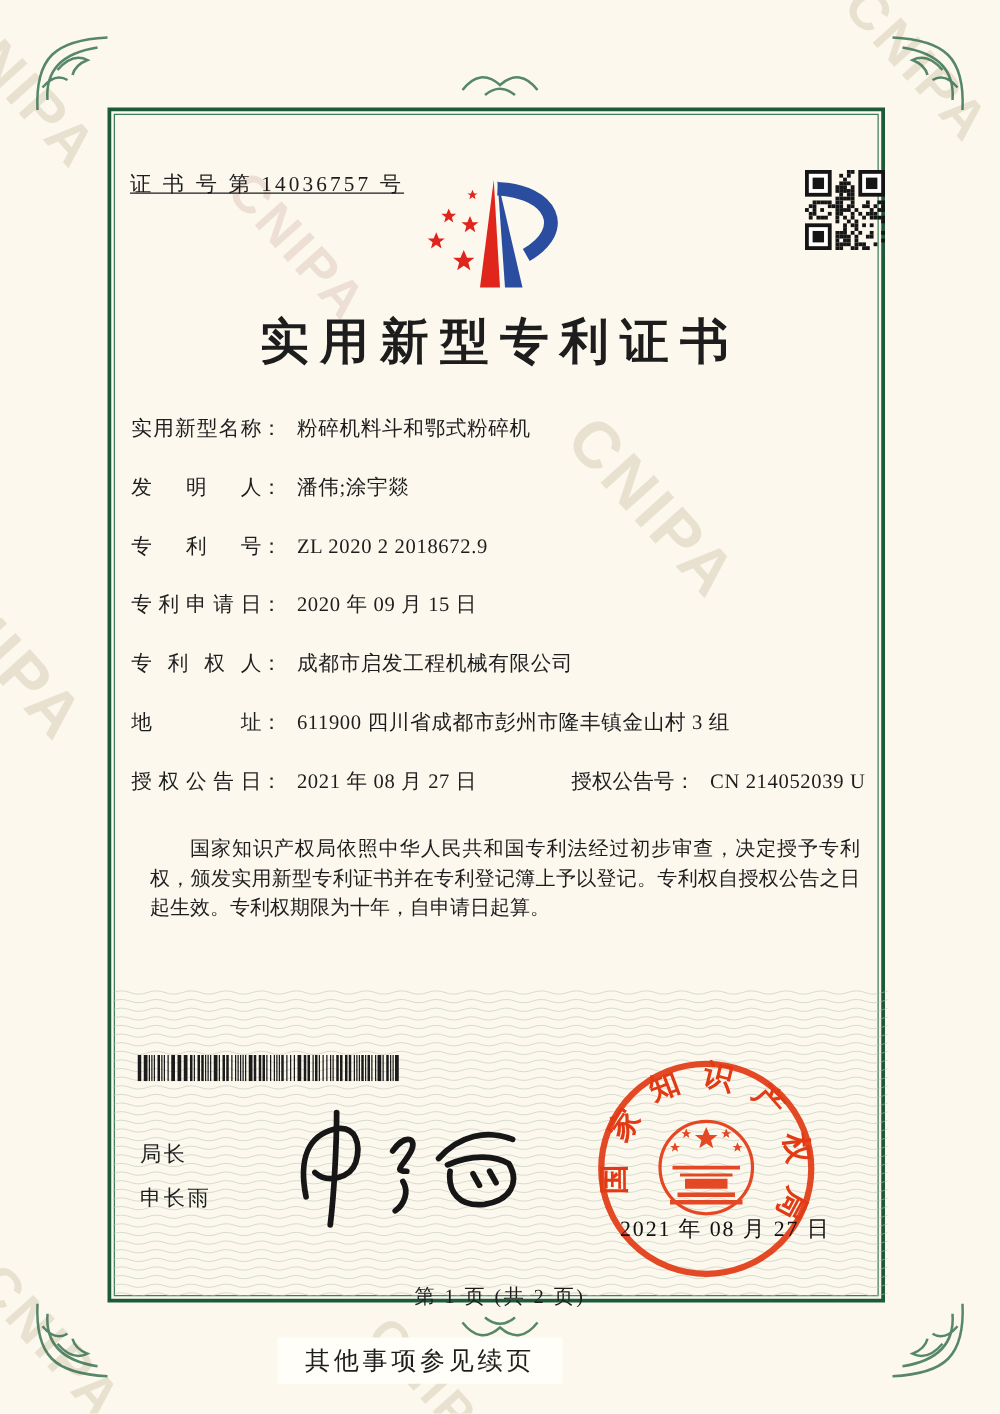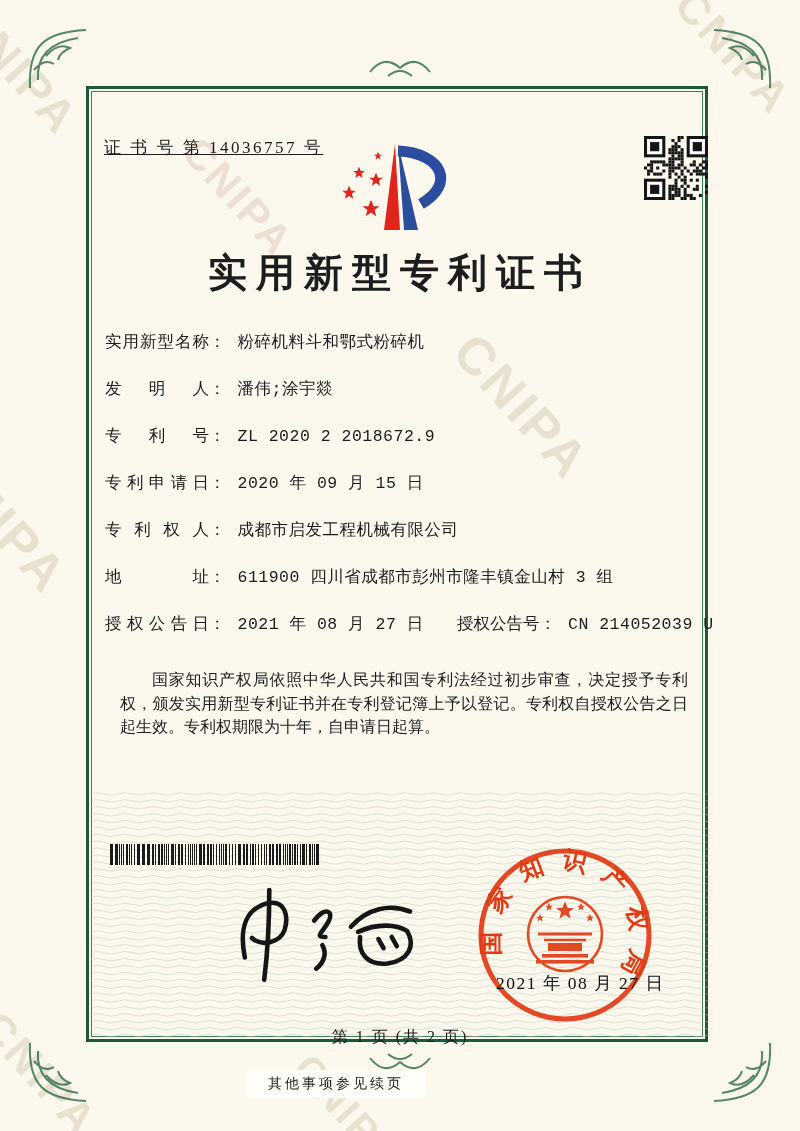--- a/index.html
+++ b/index.html
@@ -20,21 +20,21 @@
   }
   .frame-inner{ position:absolute; inset:2px; border:1px solid #3f7d5b; }
   .cert-no{ position:absolute; left:104px; top:136px; font-size:17px; letter-spacing:2.5px;text-decoration:underline; }
   .qr{ position:absolute; left:644px; top:136px; }
   .logo{ position:absolute; left:328px; top:118px; }
   .title{
     position:absolute; left:0; top:246px; width:800px; text-align:center;
     font-size:39px; font-weight:bold; letter-spacing:9px;
   }
   .fields{ position:absolute; left:105px; top:331px; width:600px; font-size:16.5px; }
-  .frow{ height:47px; line-height:24px; position:relative; white-space:nowrap;font-family:Liberation Mono, monospace; }
+  .frow{ height:47px; line-height:24px; position:relative; white-space:nowrap; }
   .flabel{ display:inline-block; width:104px; text-align:justify; text-align-last:justify; vertical-align:top;}
   .fcolon{ display:inline-block; }
   .fvalue{ margin-left:12px; letter-spacing:0.5px; }
   .grant-pair{ position:absolute; left:352px; top:0; }
   .paras{
     position:absolute; left:104px; top:652px; width:600px;
     font-size:16px; line-height:23.5px; text-align:justify;
   }
   .paras p{ margin:16px; text-indent:2em; }
   #waves{ position:absolute; left:90px; top:790px; }
@@ -44,21 +44,21 @@
     position:absolute; left:112px; top:912px;
     font-family:"Liberation Sans","DejaVu Sans",sans-serif; font-size:17px;
   }
   .signer div{ margin-bottom:12px; letter-spacing:2px; }
   .signature{ position:absolute; left:228px; top:886px; }
   .signature path{ fill:none; stroke:#161616; stroke-width:4.5; stroke-linecap:round; }
   .seal{ position:absolute; left:478px; top:848px; }
   .seal-date{ position:absolute; left:496px; top:971px; font-size:17.5px; letter-spacing:1.5px; color:#101010; }
   .page-info{ position:absolute; left:0; top:1027px; width:800px; text-align:center; font-size:16px; letter-spacing:2px; }
   .note{
-    position:absolute; left:0; top:1070px; width:672px; text-align:center; font-size:14px; letter-spacing:3px;
+    position:absolute; left:0; top:1070px; width:672px; text-align:center; font-size:20px; letter-spacing:3px;
   }
   .note span{ background:#fffef8; padding:5px 22px; display:inline-block; }
   .flourish{ position:absolute; }
   .flourish path{ fill:none; stroke:#2c6a47; stroke-width:2; opacity:0.8; }
   .defs-hidden{ position:absolute; width:0; height:0; overflow:hidden; }
 </style>
 </head>
 <body>
 
 <div class="page">
@@ -388,20 +388,24 @@
       <rect x="187" y="0" width="1" height="21" fill="#1b1b1b"></rect>
       <rect x="190" y="0" width="1" height="21" fill="#1b1b1b"></rect>
       <rect x="192" y="0" width="3" height="21" fill="#1b1b1b"></rect>
       <rect x="196" y="0" width="1" height="21" fill="#1b1b1b"></rect>
       <rect x="199" y="0" width="2" height="21" fill="#1b1b1b"></rect>
       <rect x="202" y="0" width="1" height="21" fill="#1b1b1b"></rect>
       <rect x="204" y="0" width="1" height="21" fill="#1b1b1b"></rect>
       <rect x="206" y="0" width="3" height="21" fill="#1b1b1b"></rect>
     </svg>
 
+  <div class="signer">
+    <div>局长</div>
+    <div>申长雨</div>
+  </div>
 
   <svg class="signature" width="205" height="102" viewBox="0 0 200 100">
     <path d="M16,70 C10,40 18,22 38,17 C56,13 59,30 55,43 C51,55 33,60 23,51"></path>
     <path d="M40,4 C40,30 38,68 35,92"></path>
     <path d="M84,34 C94,20 104,24 98,35 C92,46 84,50 95,50"></path>
     <path d="M92,58 C97,66 93,76 86,81"></path>
     <path d="M120,40 C136,22 158,17 178,25"></path>
     <path d="M127,45 C147,36 165,38 175,44 C184,59 176,73 156,76 C136,78 127,66 129,50"></path>
     <path d="M147,52 l5,9 M160,50 l5,9"></path>
   </svg>

